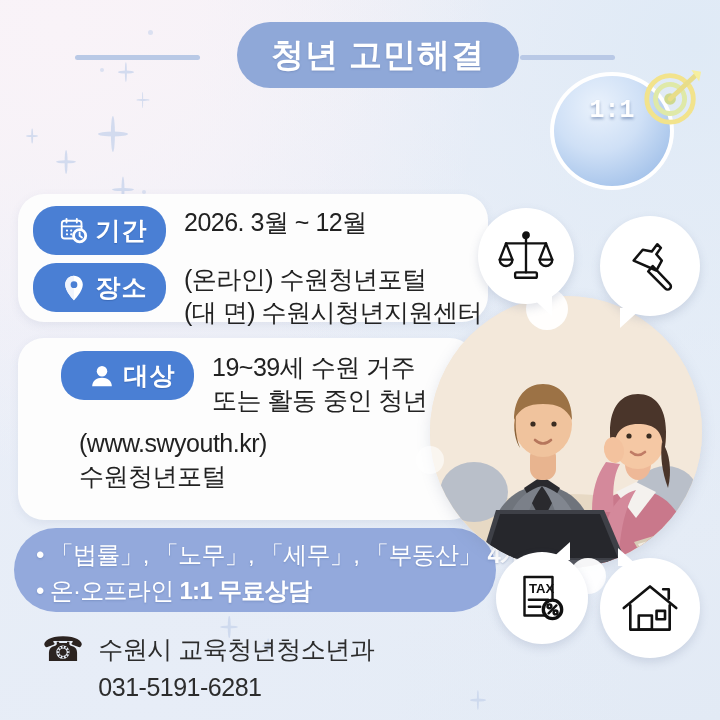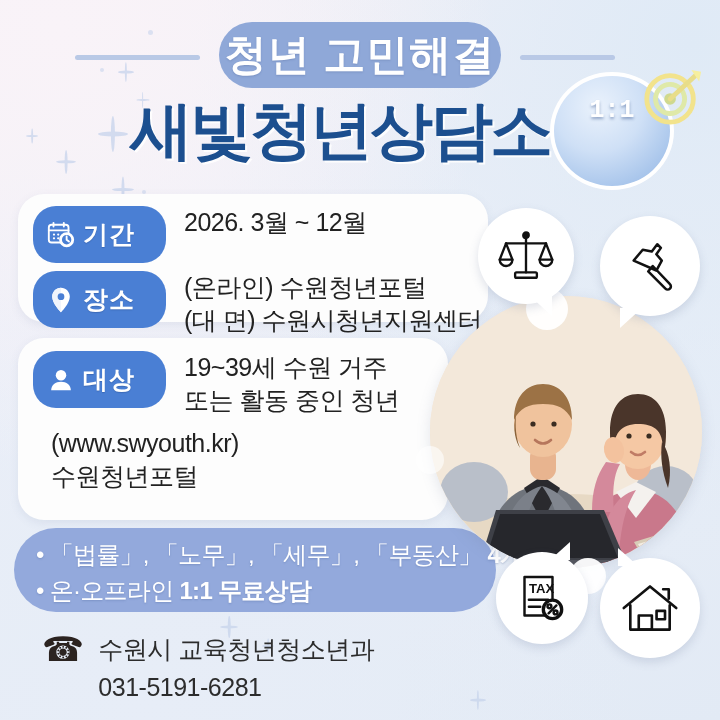--- a/index.html
+++ b/index.html
@@ -23,24 +23,24 @@
     transform:translate(-50%,-50%);background:#c7d4ec;
   }
   .spark:before{width:100%;height:14%;border-radius:50%;}
   .spark:after{width:14%;height:100%;border-radius:50%;}
   .dot{position:absolute;border-radius:50%;background:#cfd9ee;opacity:.7;}
   
   .hdr-line{position:absolute;height:5px;border-radius:3px;background:#b9c9e6;top:55px;}
   .hdr-line.l{left:75px;width:125px;}
   .hdr-line.r{left:520px;width:95px;}
   .pill-top{
-    position:absolute;left:219px;top:22px;width:282px;height:66px;
+    position:absolute;left:237px;top:22px;width:282px;height:66px;
     border-radius:34px;background:#8fa8d8;
     display:flex;align-items:center;justify-content:center;
-    color:#fff;font-weight:bold;font-size:42px;letter-spacing:1px;
+    color:#fff;font-weight:bold;font-size:33px;letter-spacing:1px;
     text-shadow:0 1px 2px rgba(60,80,130,.25);
   }
   .title{
     position:absolute;left:130px;top:92px;width:470px;height:78px;
     display:flex;align-items:center;
     font-size:63px;font-weight:bold;color:#1c4f8f;letter-spacing:-3px;
     text-shadow:2px 2px 0 rgba(255,255,255,.85);
     white-space:nowrap;
   }
   
@@ -60,26 +60,26 @@
     font-size:24px;font-weight:bold;color:#fff;letter-spacing:-1px;
     text-shadow:0 2px 3px rgba(40,70,130,.45);
   }
   .target{position:absolute;right:-6px;top:-6px;width:62px;height:62px;}
   
   .card{
     position:absolute;background:#fdfdfd;border-radius:26px;
     box-shadow:0 3px 10px rgba(90,110,150,.10);
   }
   #card1{left:18px;top:194px;width:470px;height:128px;}
-  #card2{left:18px;top:338px;width:430px;height:182px;}
+  #card2{left:18px;top:338px;width:430px;height:182px;padding-left:28px;}
   .row{position:relative;display:flex;align-items:flex-start;}
   .lbl{
-    flex:0 0 auto;width:133px;height:57px;border-radius:23px;background:#4a7fd4;
+    flex:0 0 auto;width:133px;height:49px;border-radius:23px;background:#4a7fd4;
     display:flex;align-items:center;gap:7px;padding:0 6px 0 13px;box-sizing:border-box;
-    color:#fff;font-size:25px;font-weight:bold;
+    color:#fff;font-size:25px;font-weight:bold;justify-content:center;
   }
   .lbl .txt{letter-spacing:1px;text-shadow:0 1px 1px rgba(30,60,120,.3);}
   .lbl svg{flex:0 0 auto;}
   .val{
     padding-left:18px;color:#222;font-size:25px;line-height:33px;
     letter-spacing:-.5px;white-space:nowrap;
   }
   
   #bullets{
     position:absolute;left:14px;top:528px;width:482px;height:84px;
@@ -137,23 +137,20 @@
   <div class="dot" style="left:100px;top:68px;width:4px;height:4px;"></div>
   <div class="dot" style="left:142px;top:190px;width:4px;height:4px;"></div>
 
   <div class="hdr-line l"></div>
   <div class="hdr-line r"></div>
 
   <div class="pill-top">
     <span>청년 고민해결</span>
   </div>
 
-  <div class="title">
-    <span>새빛청년상담소</span>
-  </div>
 
   <div class="badge">
     <div class="b1">1:1</div>
   </div>
   <svg class="target" viewBox="0 0 64 64" style="position:absolute;left:641px;top:66px;width:62px;height:62px;">
     <circle cx="30" cy="34" r="24" fill="none" stroke="#f2e38c" stroke-width="5"></circle>
     <circle cx="30" cy="34" r="15" fill="none" stroke="#dfe9a8" stroke-width="5"></circle>
     <circle cx="30" cy="34" r="6" fill="#cfd98f"></circle>
     <path d="M30 34 L56 10" stroke="#e8dd8a" stroke-width="5" stroke-linecap="round"></path>
     <path d="M52 4 l10 2 -2 10 z" fill="#f6ef9e"></path>

